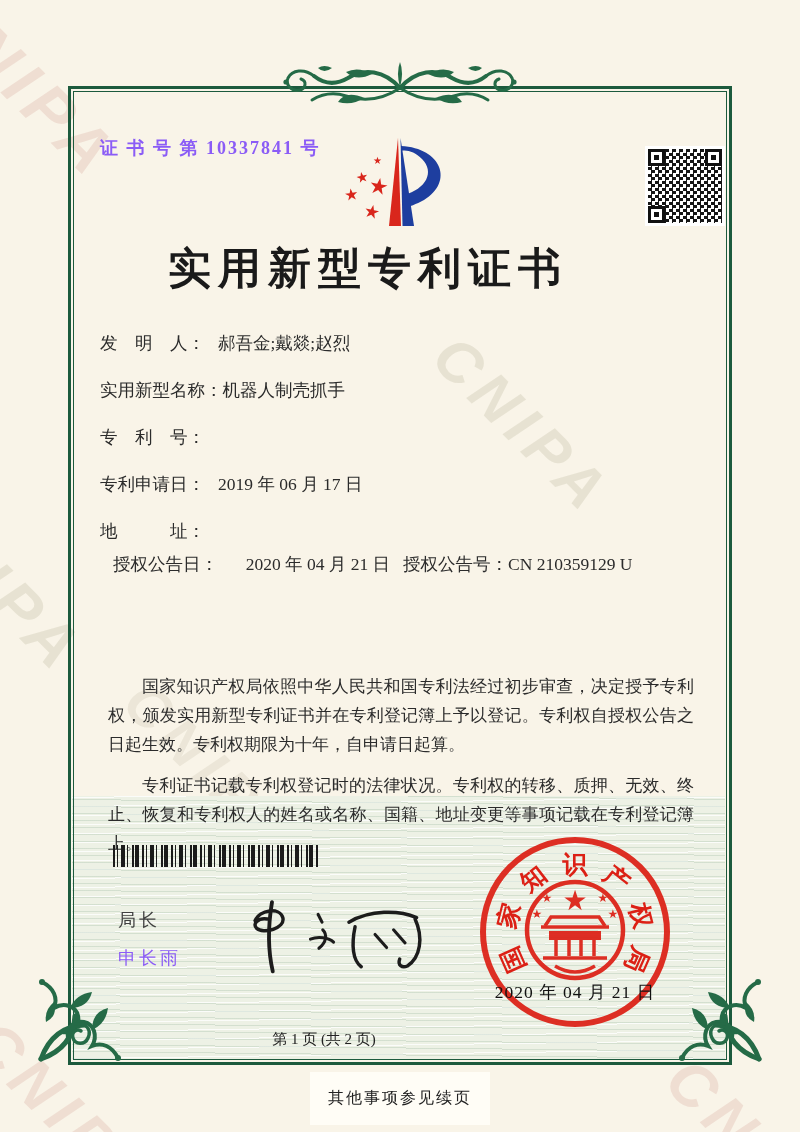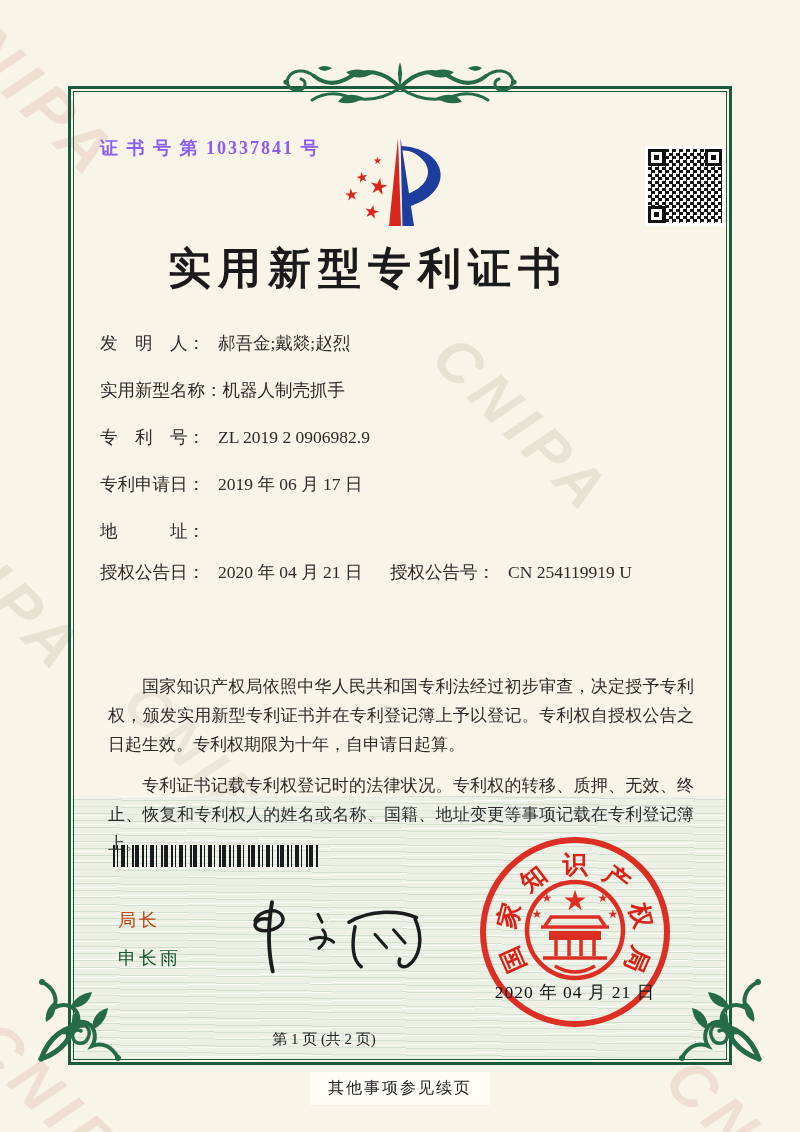--- a/index.html
+++ b/index.html
@@ -56,63 +56,63 @@
     position:absolute;left:0;top:240px;width:736px;text-align:center;
     font-size:43px;font-weight:bold;letter-spacing:7px;color:#1a1a1a;
   }
   
   .fields{
     position:absolute;left:100px;top:332px;width:606px;font-size:17.5px;line-height:23px;
   }
   .frow{display:flex;margin-bottom:24px;}
   .flabel{flex:0 0 118px;white-space:nowrap;}
   .fvalue{flex:1;}
-  .grant-row{display:flex;margin-bottom:0;}
+  .grant-row{display:flex;margin-bottom:0;text-align:right;}
   .grant-date-value{flex:0 0 172px;}
   
   .paras{
     position:absolute;left:96px;top:660px;width:610px;font-size:17px;line-height:29px;
     text-align:justify;
   }
   .paras p{margin:12px;text-indent:2em;}
   
   .barcode{
     position:absolute;left:113px;top:845px;width:206px;height:22px;
     background:repeating-linear-gradient(90deg,
       #1b1b1b 0 2px, transparent 2px 4px,
       #1b1b1b 4px 5px, transparent 5px 8px,
       #1b1b1b 8px 12px, transparent 12px 14px,
       #1b1b1b 14px 15px, transparent 15px 19px,
       #1b1b1b 19px 21px, transparent 21px 22px,
       #1b1b1b 22px 26px, transparent 26px 29px);
   }
-  .issuer-title{position:absolute;left:118px;top:908px;font-size:18px;letter-spacing:3px;color:#c2410c;
+  .issuer-title{position:absolute;left:118px;top:908px;font-size:18px;letter-spacing:3px;color:#404040;
     font-family:"Liberation Sans","DejaVu Sans",sans-serif;}
-  .issuer-name{position:absolute;left:118px;top:946px;font-size:18px;letter-spacing:3px;color:#14532d;
+  .issuer-name{position:absolute;left:118px;top:946px;font-size:18px;letter-spacing:3px;color:#8b5cf6;
     font-family:"Liberation Sans","DejaVu Sans",sans-serif;}
   .signature{position:absolute;left:232px;top:882px;width:200px;height:108px;}
   
   .seal{position:absolute;left:477px;top:834px;width:196px;height:196px;}
   .seal-ring{position:absolute;left:0;top:0;width:100%;height:100%;}
   .seal-arc{position:absolute;left:0;top:0;width:100%;height:100%;}
   .seal-arc span{
     position:absolute;left:50%;top:50%;font-size:25px;font-weight:bold;color:#dc2015;
     transform-origin:center;
   }
   .seal-date{
     position:absolute;left:0;top:146px;width:100%;text-align:center;
     font-size:17.5px;color:#111;letter-spacing:1px;white-space:nowrap;
   }
   
   .page-line{
     position:absolute;left:0;top:1030px;width:648px;text-align:center;font-size:15px;color:#222;
   }
   .footer-note{
     position:absolute;left:50%;top:1072px;transform:translateX(-50%);
-    background:#fffdf6;padding:6px 18px;font-size:16px;letter-spacing:2px;color:#222;
+    background:#fffdf6;padding:16px 18px;font-size:16px;letter-spacing:2px;color:#222;
   }
 </style>
 </head>
 <body>
 
 <div class="wm wm-pink" style="left:-36px;top:-30px;font-size:66px;">CNIPA</div>
 <div class="wm wm-grey" style="left:468px;top:322px;font-size:60px;">CNIPA</div>
 <div class="wm wm-grey" style="left:-66px;top:470px;font-size:64px;">CNIPA</div>
 <div class="wm wm-grey" style="left:158px;top:668px;font-size:58px;color:rgba(206,199,178,0.30);">CNIPA</div>
 <div class="wm wm-pink" style="left:8px;top:1006px;font-size:62px;">CNIPA</div>
@@ -194,34 +194,33 @@
   <div class="frow">
     <span class="flabel">发　明　人：</span>
     <span class="fvalue">郝吾金;戴燚;赵烈</span>
   </div>
   <div class="frow">
     <span class="flabel">实用新型名称：</span>
     <span class="fvalue">机器人制壳抓手</span>
   </div>
   <div class="frow">
     <span class="flabel">专　利　号：</span>
-    <span class="fvalue">ZL 2019 2 0906982.9</span>
   </div>
   <div class="frow">
     <span class="flabel">专利申请日：</span>
     <span class="fvalue">2019 年 06 月 17 日</span>
   </div>
-  <div class="frow" style="margin-bottom:18px;justify-content:space-between;">
+  <div class="frow" style="margin-bottom:10px;justify-content:space-between;">
     <span class="flabel">地　　　址：</span>
   </div>
   <div class="frow grant-row">
     <span class="flabel">授权公告日：</span>
     <span class="grant-date-value">2020 年 04 月 21 日</span>
     <span class="flabel">授权公告号：</span>
-    <span>CN 254119919 U</span>
+    <span>CN 210359129 U</span>
   </div>
 </div>
 
 <div class="paras">
   <p>国家知识产权局依照中华人民共和国专利法经过初步审查，决定授予专利权，颁发实用新型专利证书并在专利登记簿上予以登记。专利权自授权公告之日起生效。专利权期限为十年，自申请日起算。</p>
   <p>专利证书记载专利权登记时的法律状况。专利权的转移、质押、无效、终止、恢复和专利权人的姓名或名称、国籍、地址变更等事项记载在专利登记簿上。</p>
 </div>
 
 <div class="barcode"></div>
 

